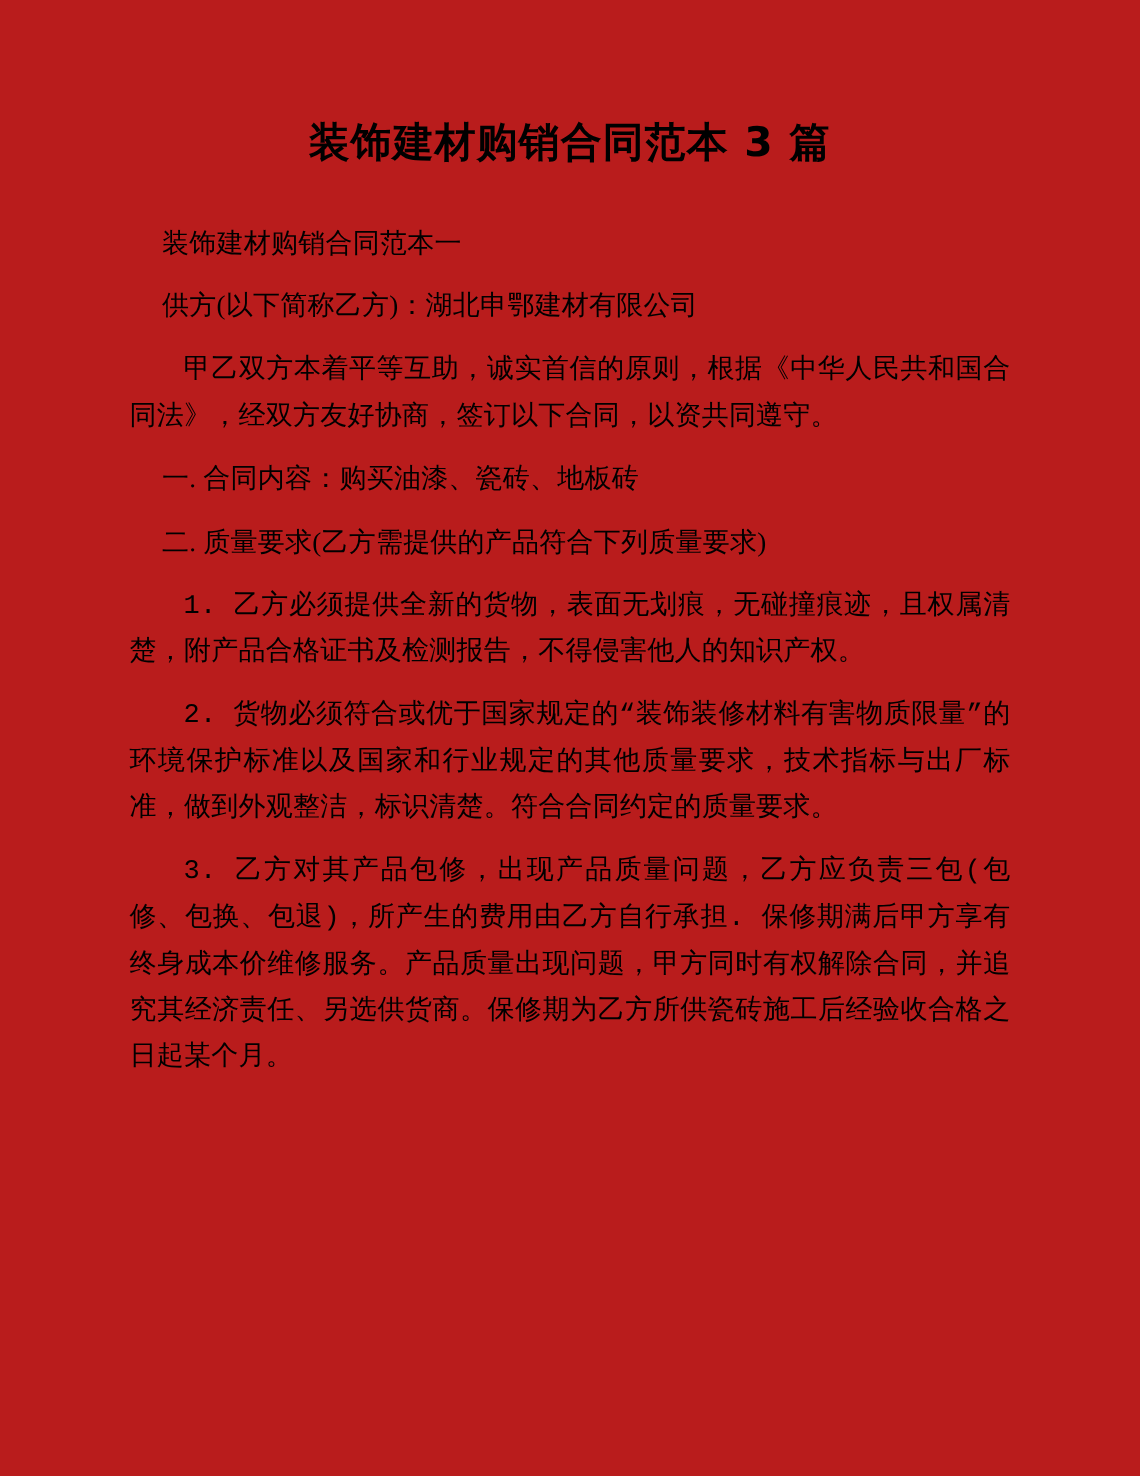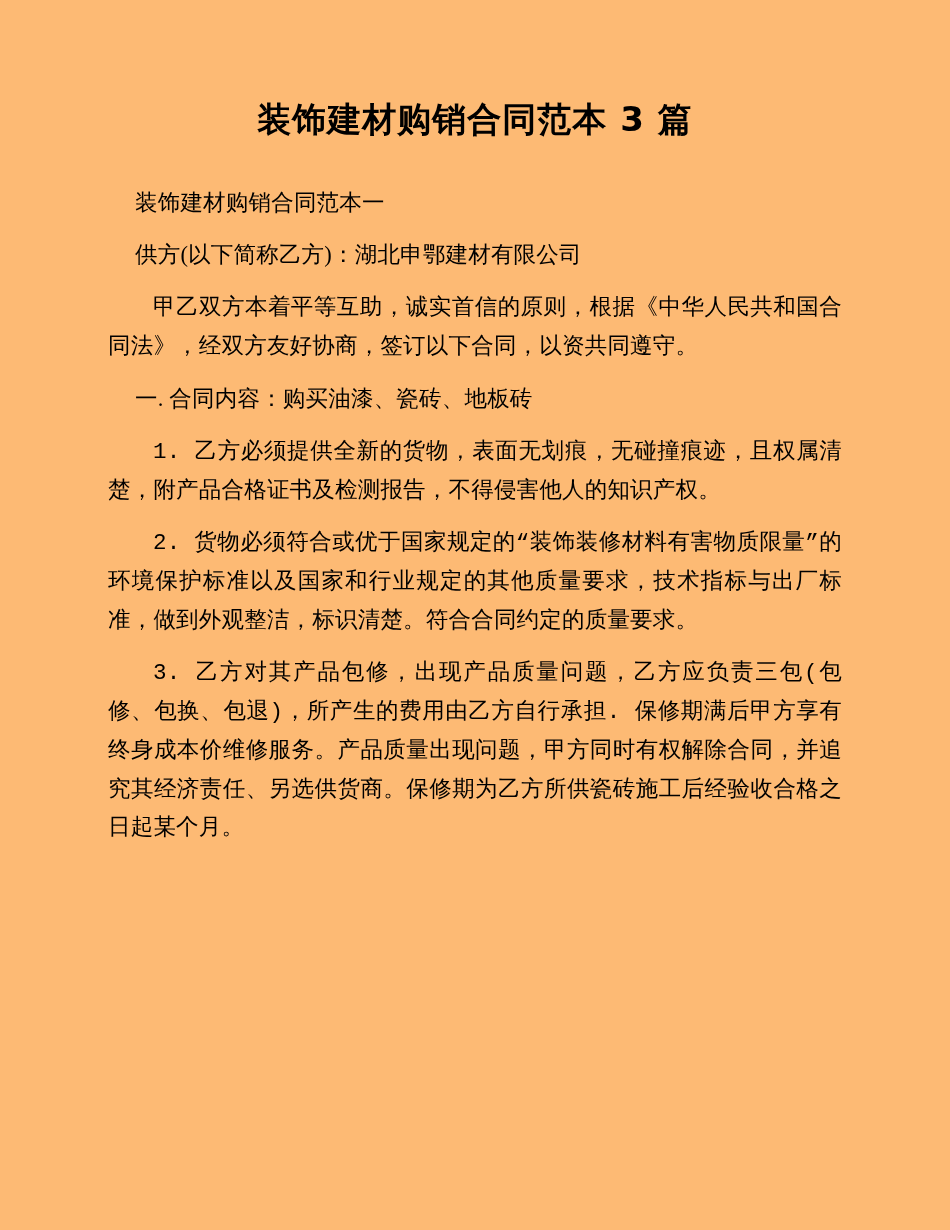--- a/index.html
+++ b/index.html
@@ -12,21 +12,21 @@
     height: 1230px;
     font-family: "Liberation Serif", "DejaVu Serif", serif;
     color: #000000;
     overflow: hidden;
   }
   .page {
     width: 950px;
     height: 1230px;
     box-sizing: border-box;
     padding: 96px 108px 40px 108px;
-    background: #fdba74;
+    background: #b91c1c;
   }
   .doc-title {
     text-align: center;
     font-family: "DejaVu Sans", "Liberation Sans", sans-serif;
     font-weight: bold;
     font-size: 34px;
     letter-spacing: 1px;
     margin: 0 0 40px 0;
     line-height: 1.4;
   }
@@ -48,16 +48,17 @@
 </head>
 <body>
 
 <div class="page">
   <h1 class="doc-title">装饰建材购销合同范本 3 篇</h1>
 
   <p class="body-text indent-small">装饰建材购销合同范本一</p>
   <p class="body-text indent-small">供方(以下简称乙方)：湖北申鄂建材有限公司</p>
   <p class="body-text indent">甲乙双方本着平等互助，诚实首信的原则，根据《中华人民共和国合同法》，经双方友好协商，签订以下合同，以资共同遵守。</p>
   <p class="body-text indent-small">一. 合同内容：购买油漆、瓷砖、地板砖</p>
+  <p class="body-text indent-small">二. 质量要求(乙方需提供的产品符合下列质量要求)</p>
   <p class="body-text indent">1. 乙方必须提供全新的货物，表面无划痕，无碰撞痕迹，且权属清楚，附产品合格证书及检测报告，不得侵害他人的知识产权。</p>
   <p class="body-text indent">2. 货物必须符合或优于国家规定的“装饰装修材料有害物质限量”的环境保护标准以及国家和行业规定的其他质量要求，技术指标与出厂标准，做到外观整洁，标识清楚。符合合同约定的质量要求。</p>
   <p class="body-text indent">3. 乙方对其产品包修，出现产品质量问题，乙方应负责三包(包修、包换、包退)，所产生的费用由乙方自行承担. 保修期满后甲方享有终身成本价维修服务。产品质量出现问题，甲方同时有权解除合同，并追究其经济责任、另选供货商。保修期为乙方所供瓷砖施工后经验收合格之日起某个月。</p>
 </div>
 
 </body></html>

